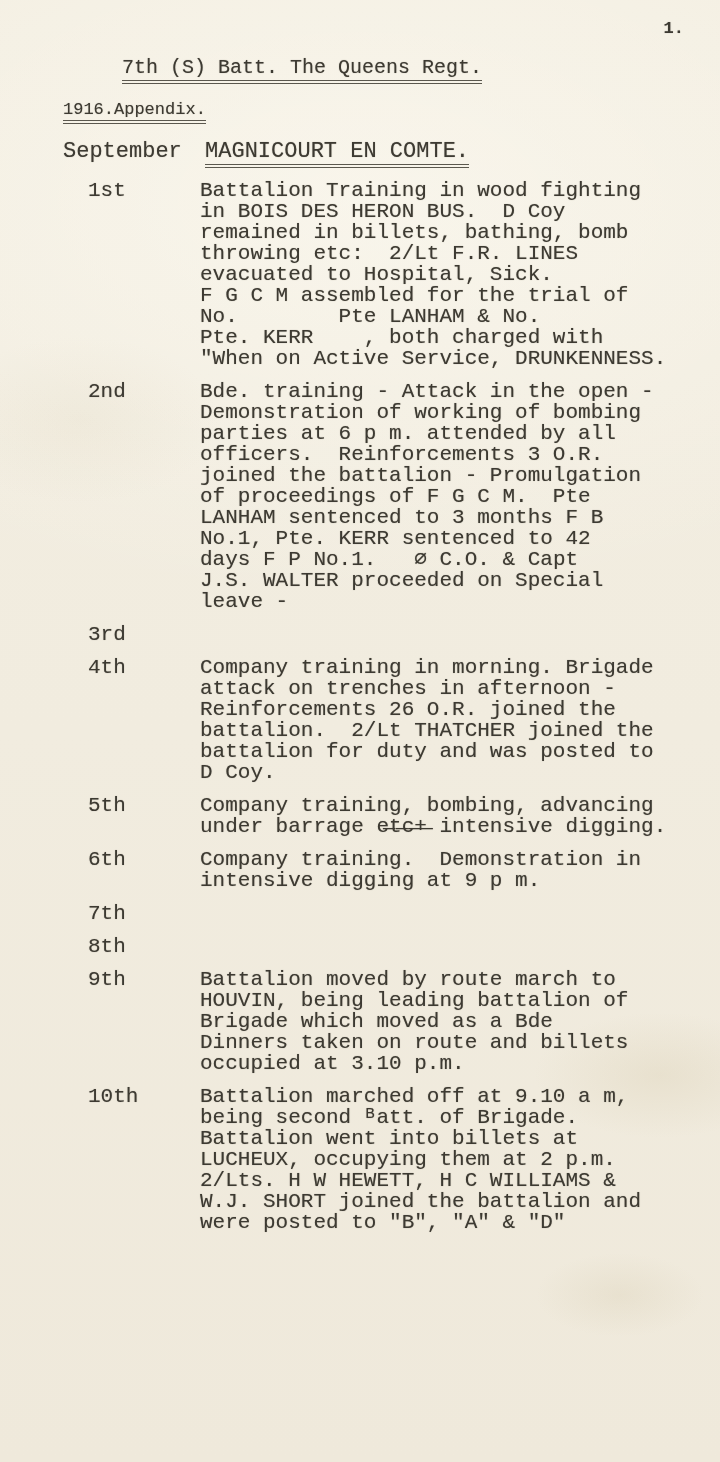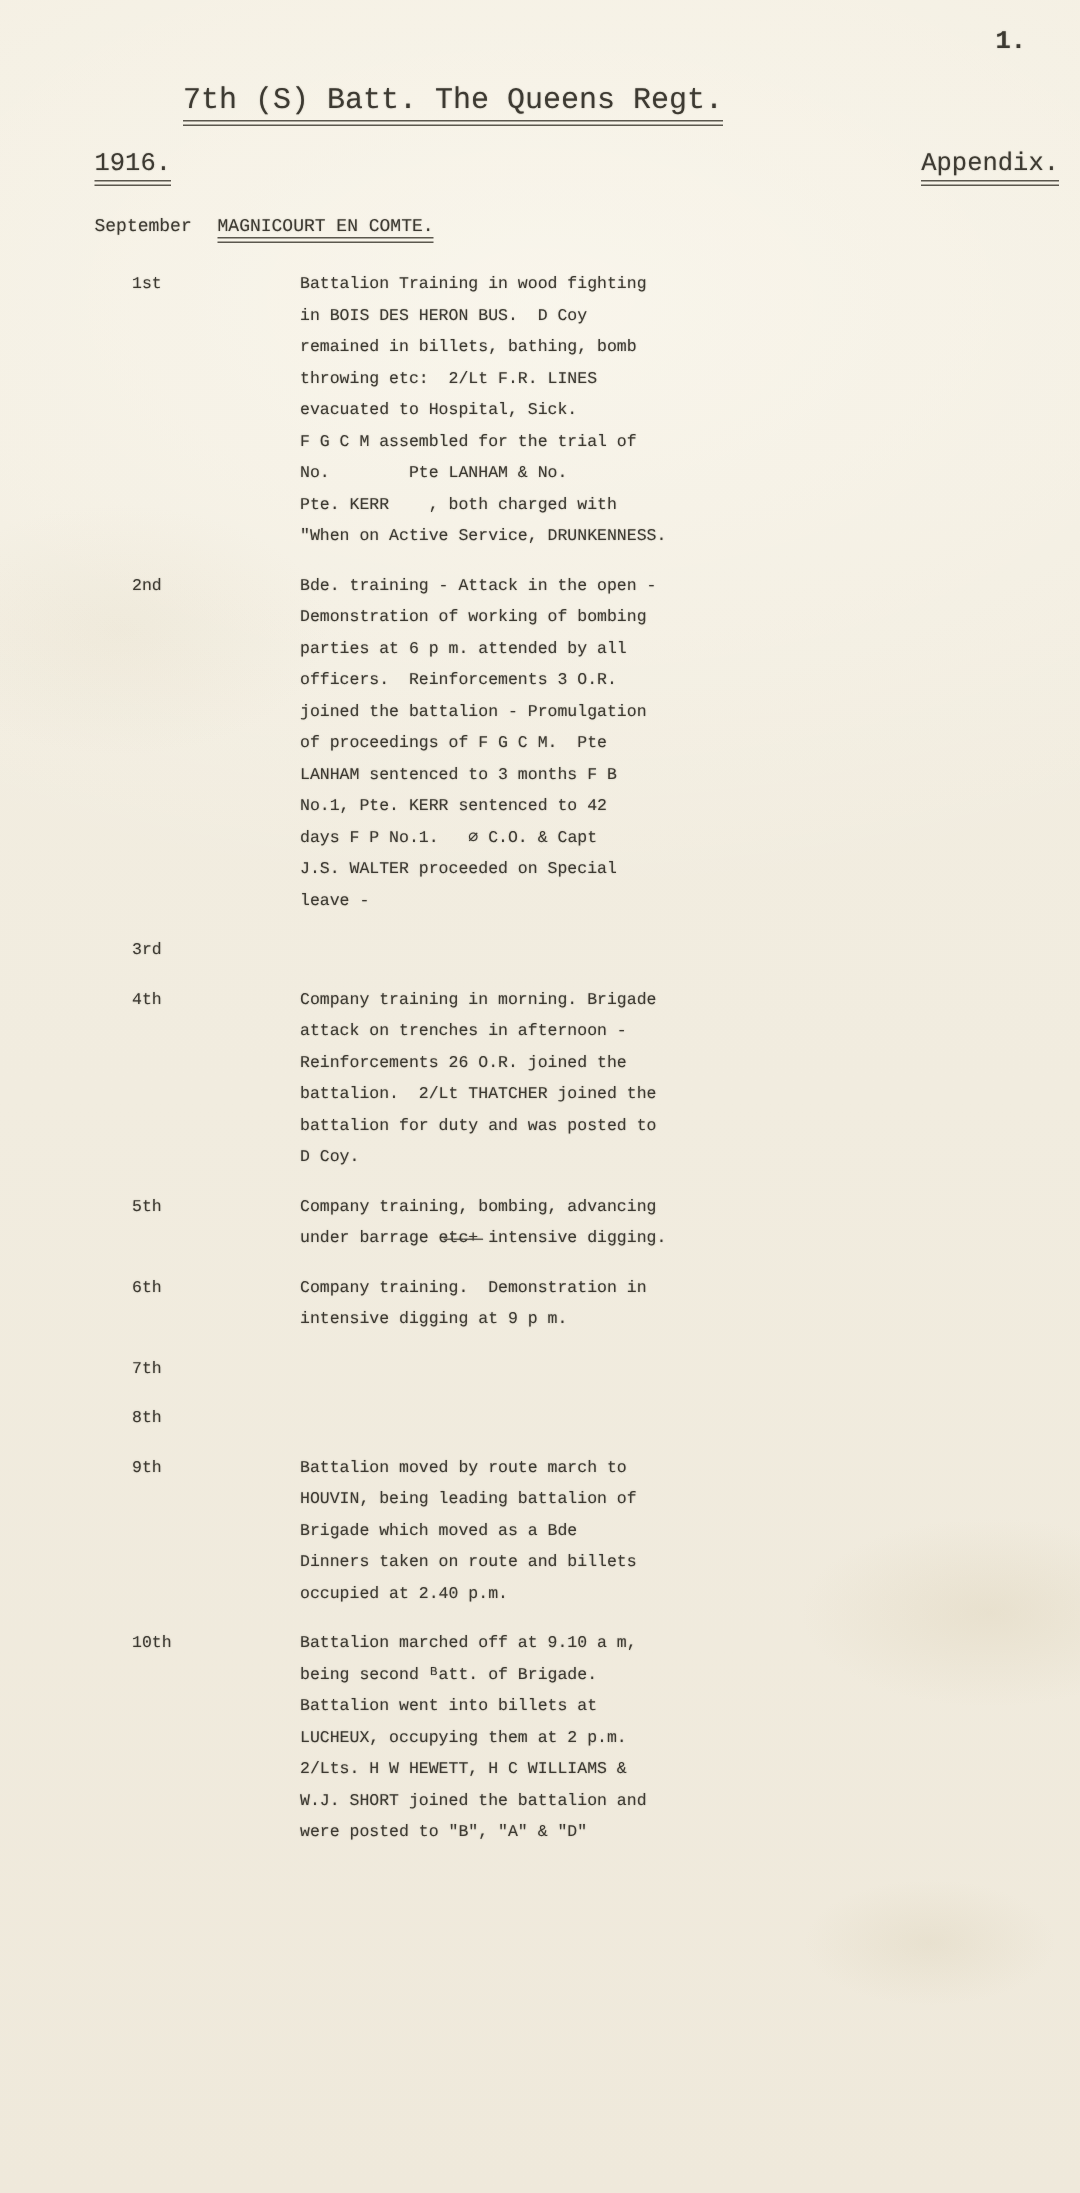--- a/index.html
+++ b/index.html
@@ -41,44 +41,44 @@
     display: inline-block;
     margin-left: 59px;
     font-size: 20px;
     line-height: 23px;
     border-bottom: 4px double rgba(64,60,50,0.85);
     padding-bottom: 1px;
   }
   .year-row {
     margin-top: 15px;
     display: flex;
-    justify-content: space-between;
+    justify-content: flex-start;
     align-items: baseline;
     font-size: 17px;
     line-height: 21px;
   }
   .underlined {
     border-bottom: 4px double rgba(64,60,50,0.85);
     padding-bottom: 0px;
   }
   .month-row {
     margin-top: 17px;
-    font-size: 12px;
+    font-size: 22px;
     line-height: 21px;
   }
   .month-label {
     margin-right: 10px;
   }
   .entries {
     margin-top: 18px;
   }
   .entry {
     display: flex;
     margin-bottom: 11px;
-    font-size: 11px;
+    font-size: 21px;
     line-height: 21px;
     margin-top: 12px;
   }
   .date {
     flex: 0 0 137px;
     box-sizing: border-box;
     padding-left: 25px;
   }
   .text {
     white-space: pre-wrap;
@@ -177,21 +177,21 @@
     <div class="date">8th</div>
   </div>
 
 
   <div class="entry">
     <div class="date">9th</div>
     <div class="text">Battalion moved by route march to
 HOUVIN, being leading battalion of
 Brigade which moved as a Bde
 Dinners taken on route and billets
-occupied at 2.40 p.m.</div>
+occupied at 3.10 p.m.</div>
   </div>
 
 
   <div class="entry">
     <div class="date">10th</div>
     <div class="text">Battalion marched off at 9.10 a m,
 being second ᴮatt. of Brigade.
 Battalion went into billets at
 LUCHEUX, occupying them at 2 p.m.
 2/Lts. H W HEWETT, H C WILLIAMS &amp;

